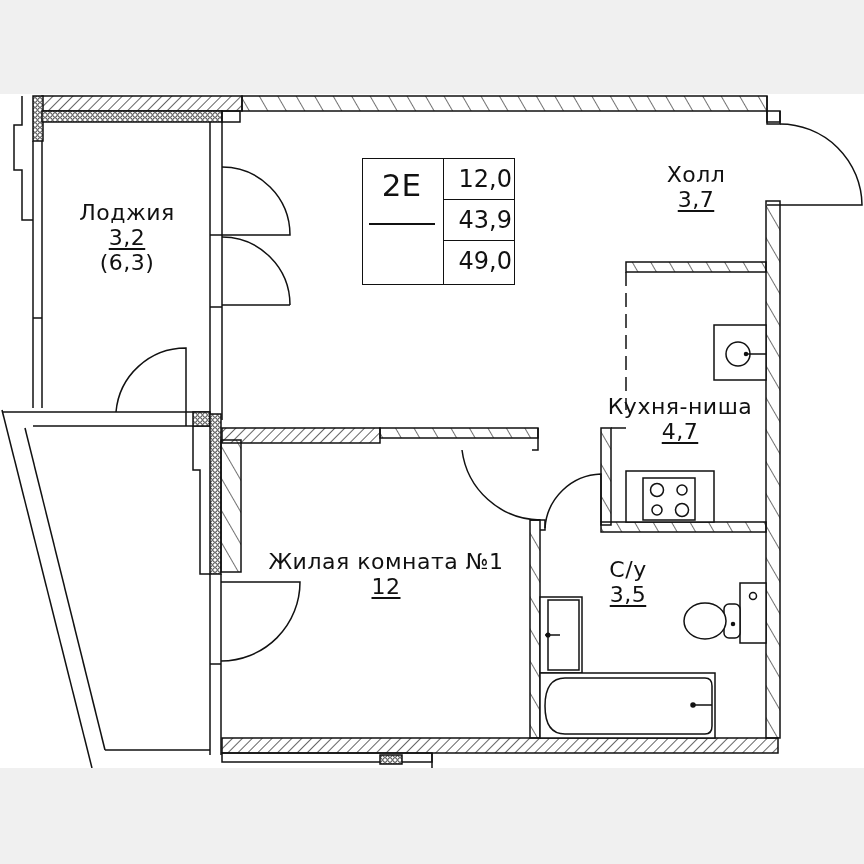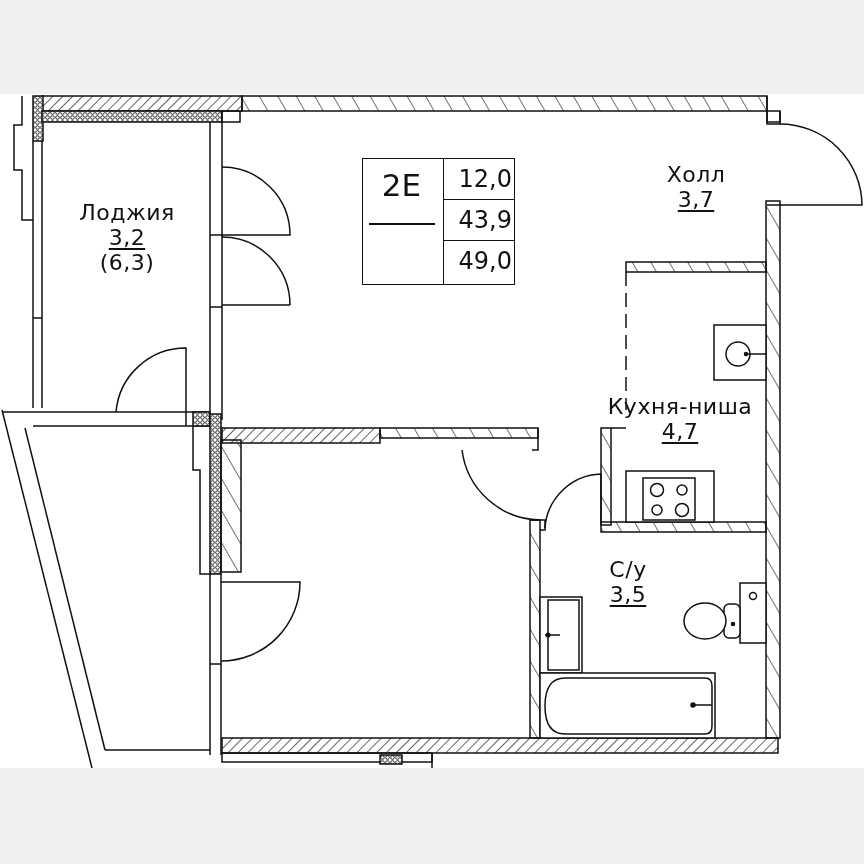--- a/index.html
+++ b/index.html
@@ -158,18 +158,22 @@
 
 <div class="lbl" style="left:420px; top:238px;">
 </div>
 
 <div class="lbl" style="left:668px; top:300px;margin-left:12px;">
   <span class="name">Кухня-ниша</span>
   <span class="area">4,7</span>
 </div>
 
 
+<div class="lbl" style="left:386px; top:455px;">
+  <span class="name">Жилая комната №1</span>
+  <span class="area">12</span>
+</div>
 
 <div class="lbl" style="left:628px; top:463px;">
   <span class="name">С/у</span>
   <span class="area">3,5</span>
 </div>
 </div>
 
 </body></html>

